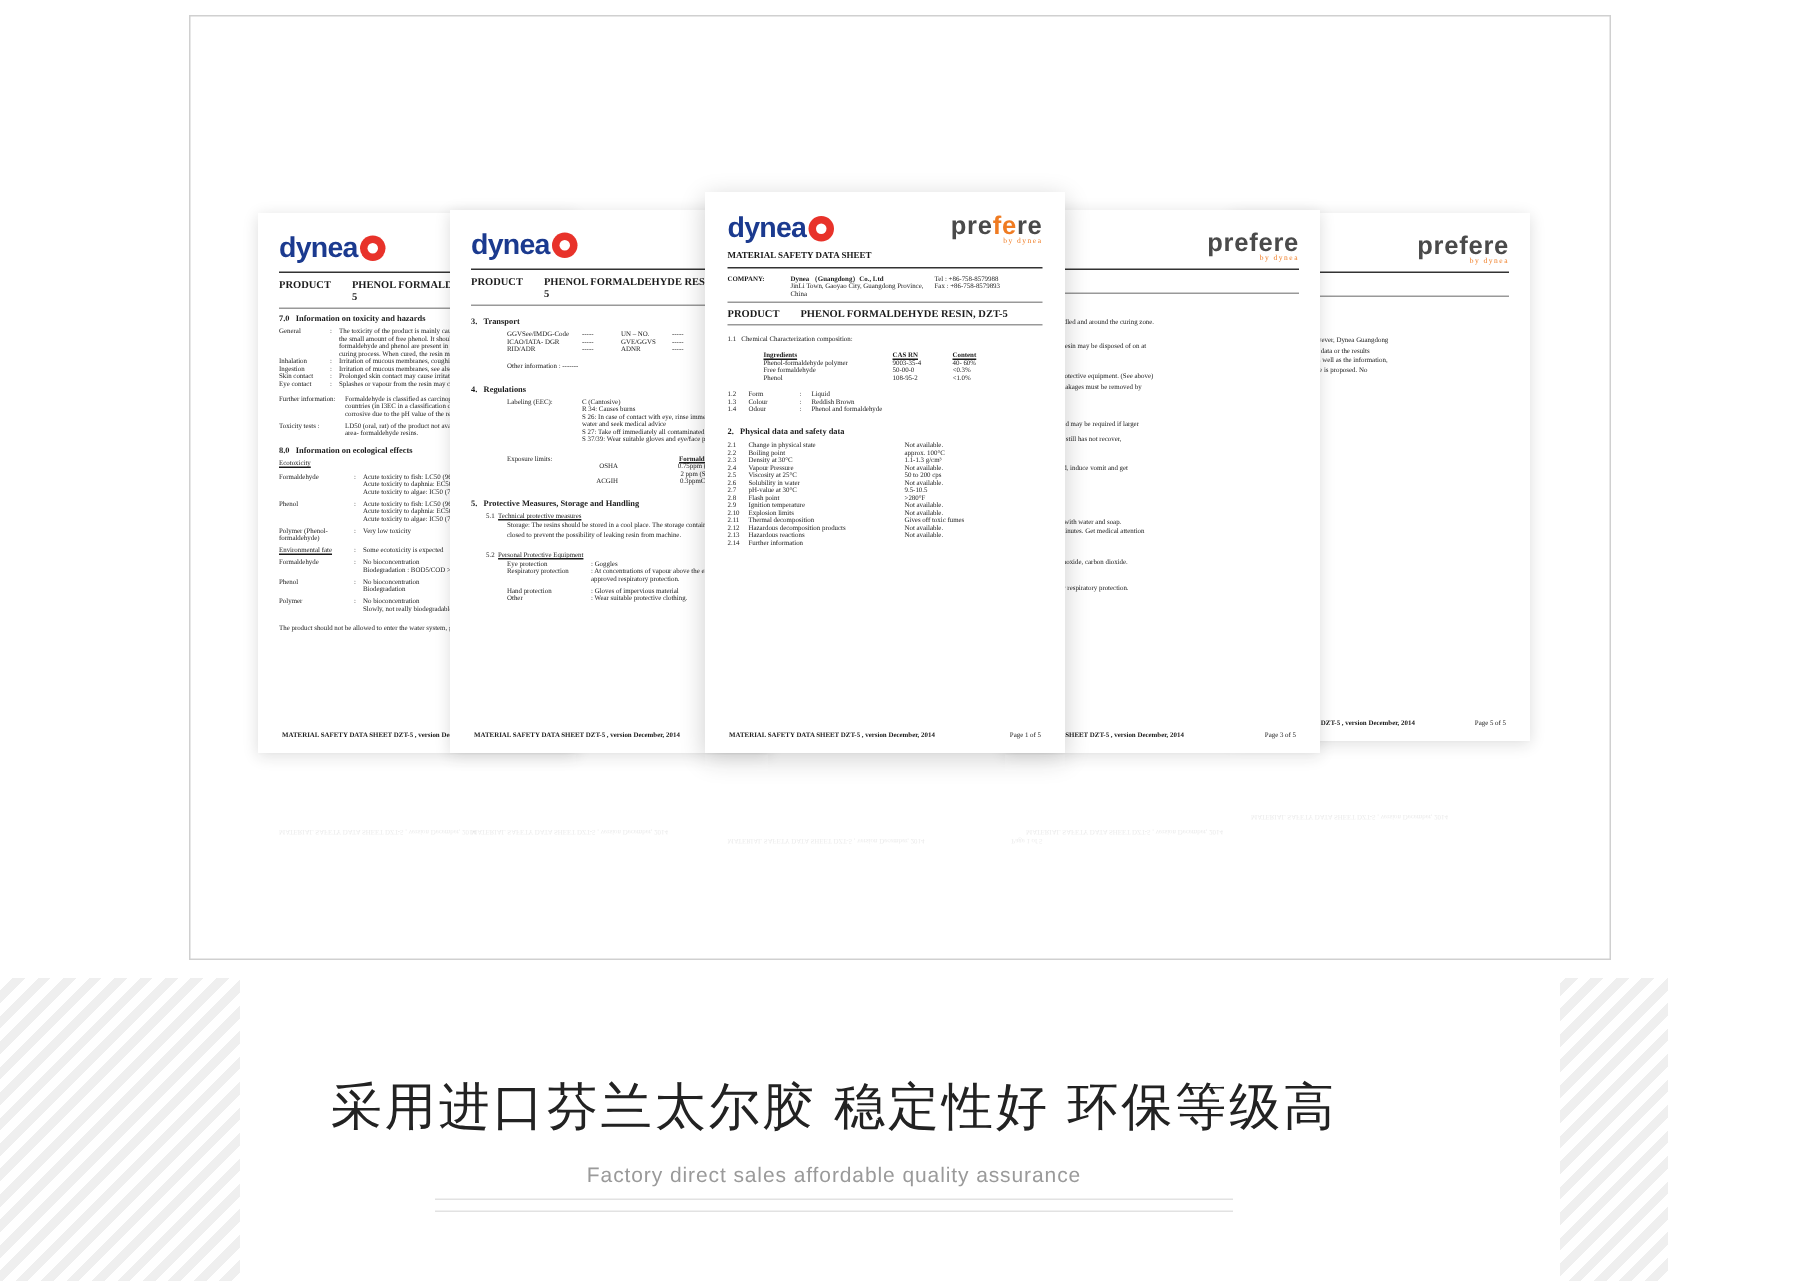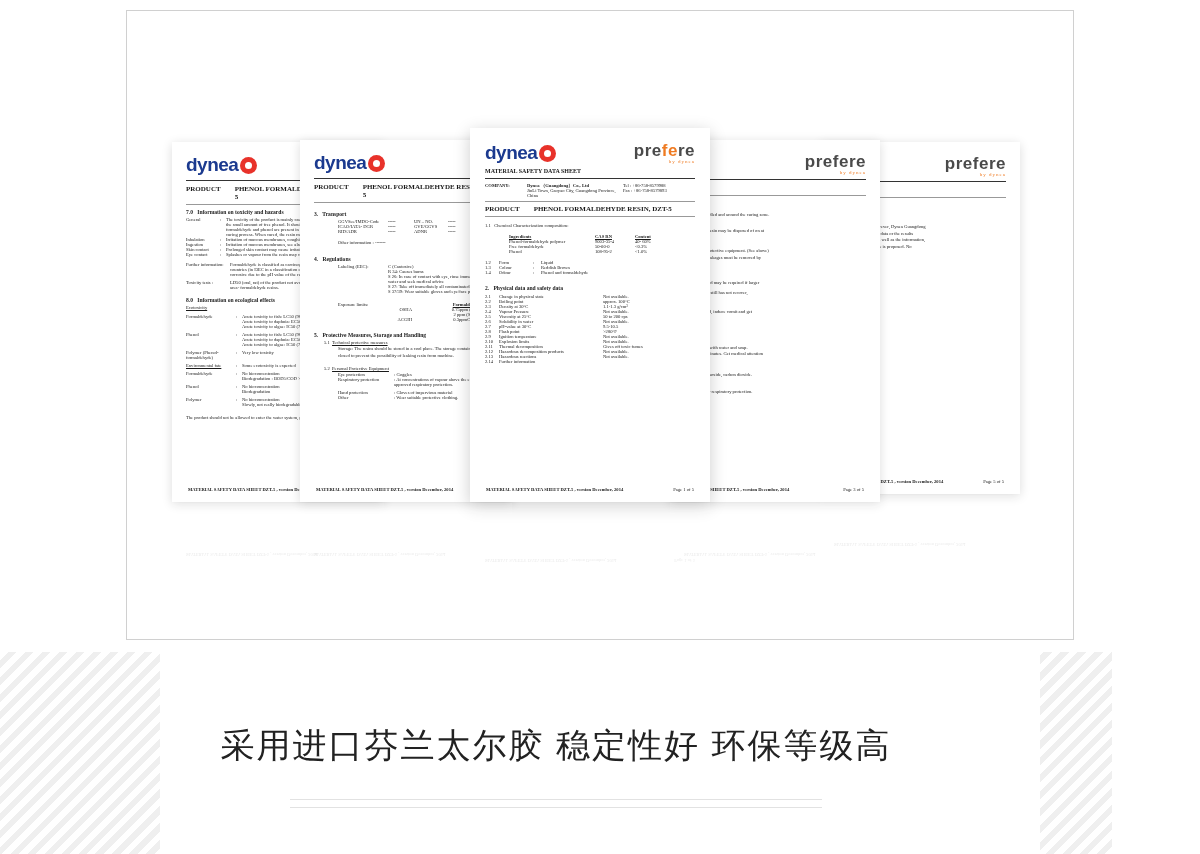--- a/index.html
+++ b/index.html
@@ -618,18 +618,19 @@
         <div>MATERIAL SAFETY DATA SHEET DZT-5 , version December, 2014</div>
       </div>
     </div>
   </div>
 </div>
 
 <div class="banner">
   <div class="banner-white"></div>
   <div class="banner-inner">
     <div class="banner-title">采用进口芬兰太尔胶 稳定性好  环保等级高</div>
+    <div class="banner-sub">Factory direct sales affordable quality assurance</div>
   </div>
   <div class="banner-lines">
     <div></div>
     <div></div>
   </div>
 </div>
 
 </body></html>

